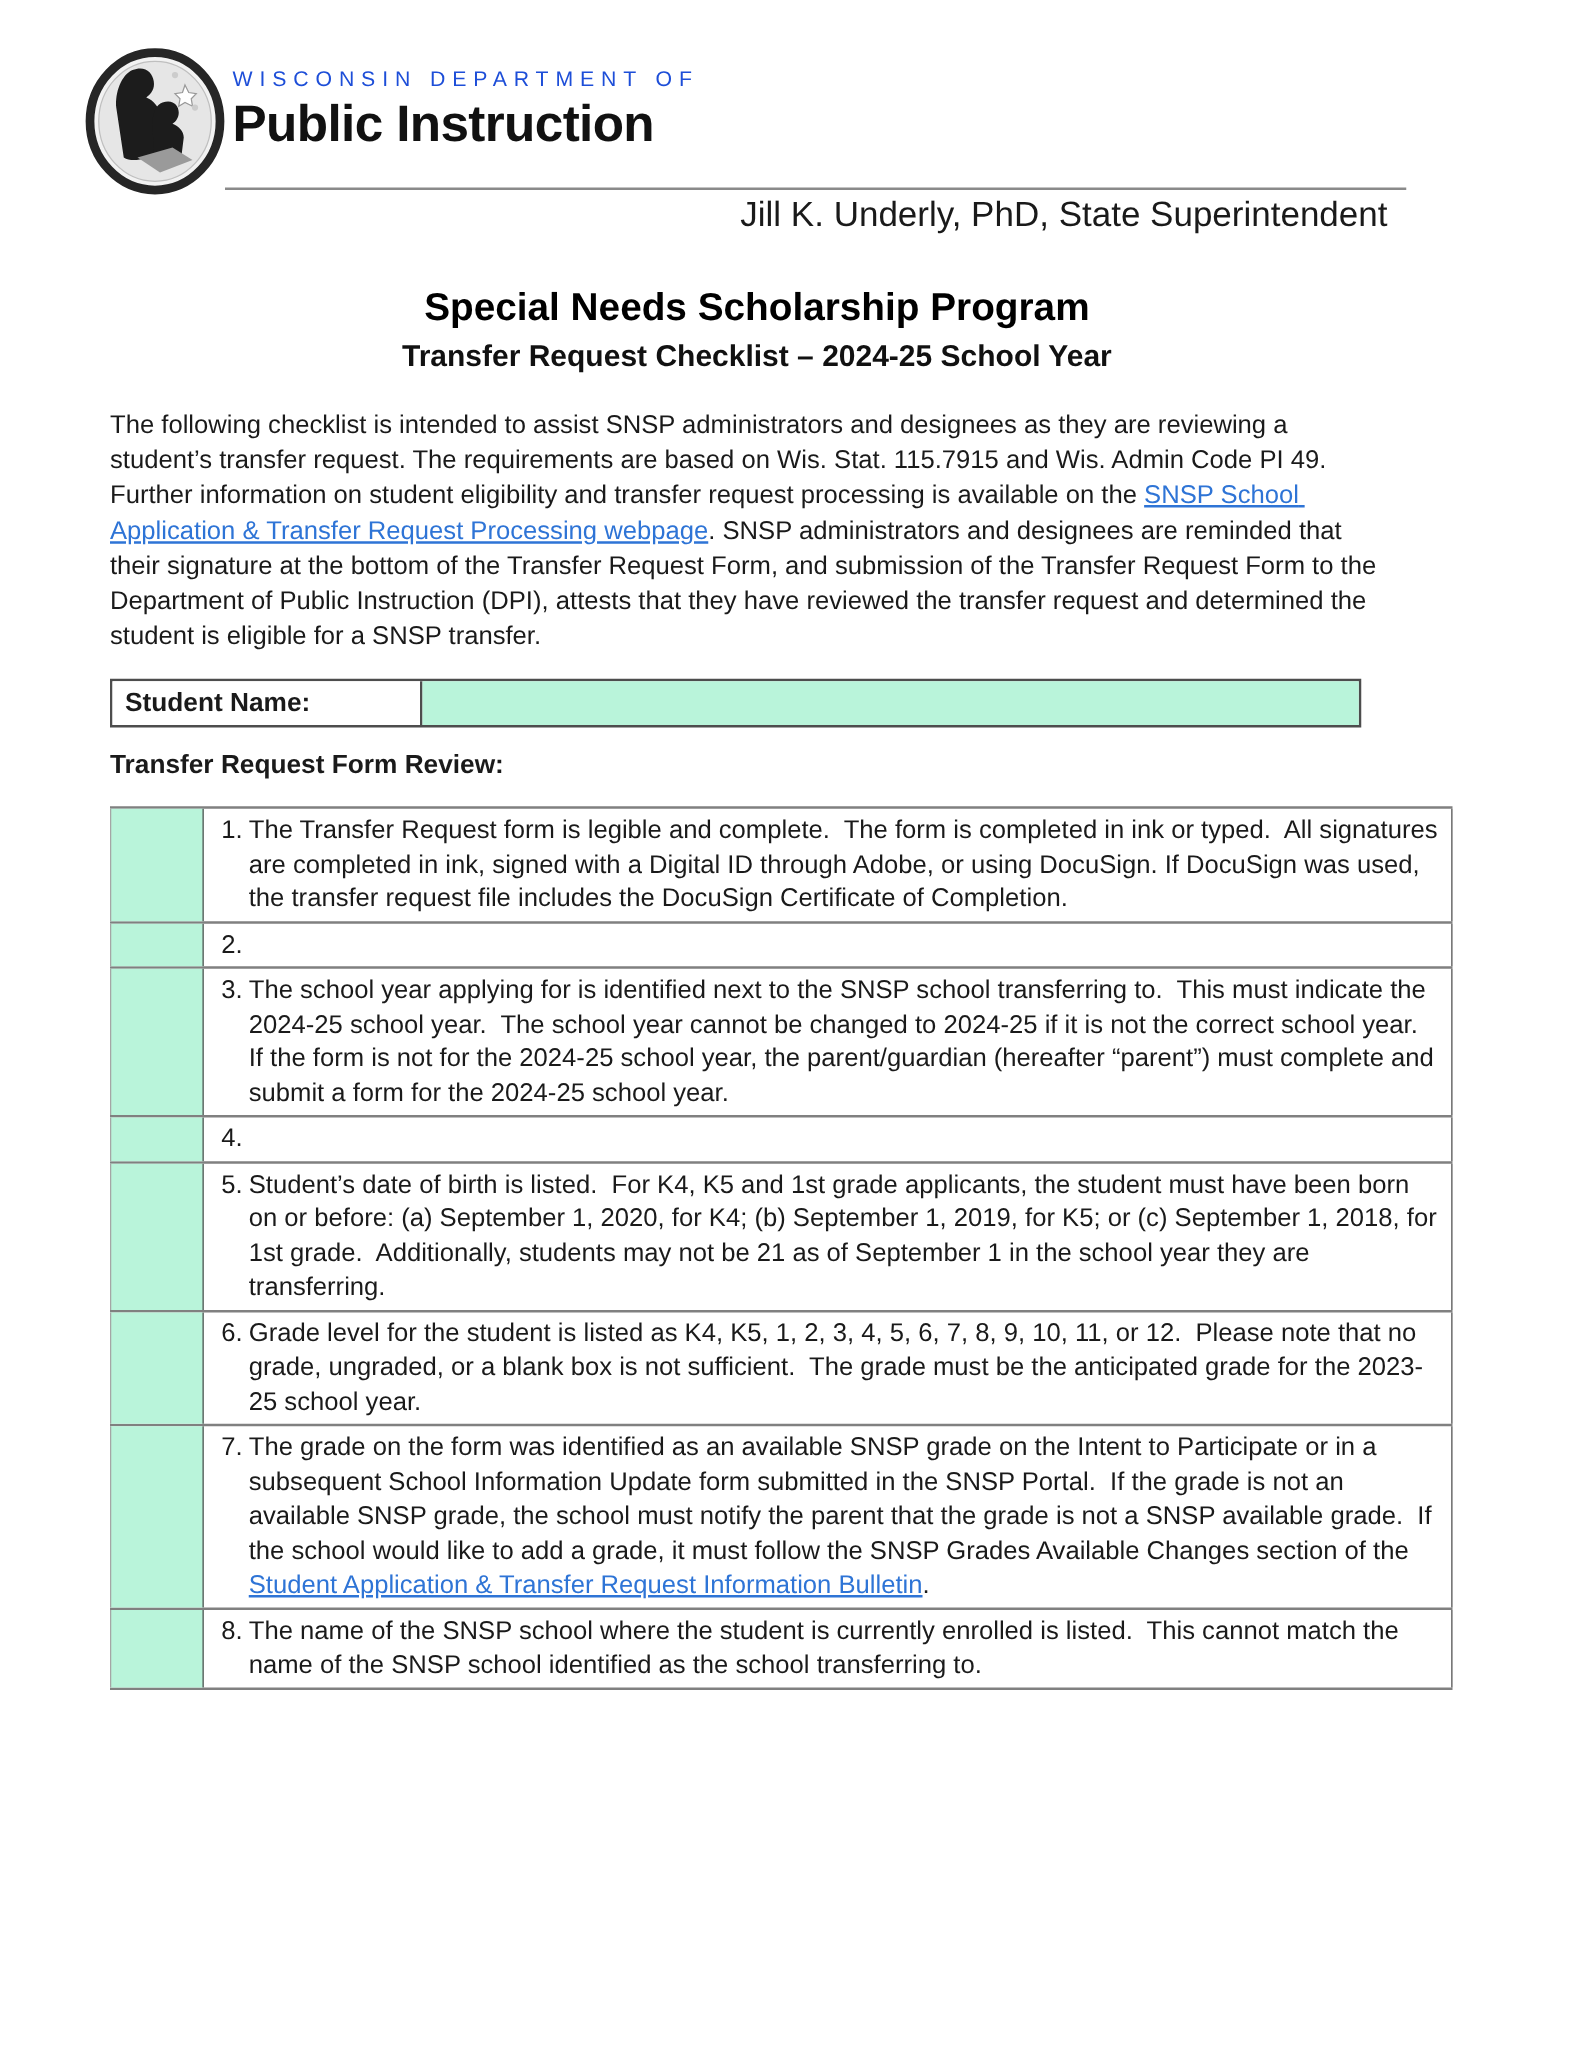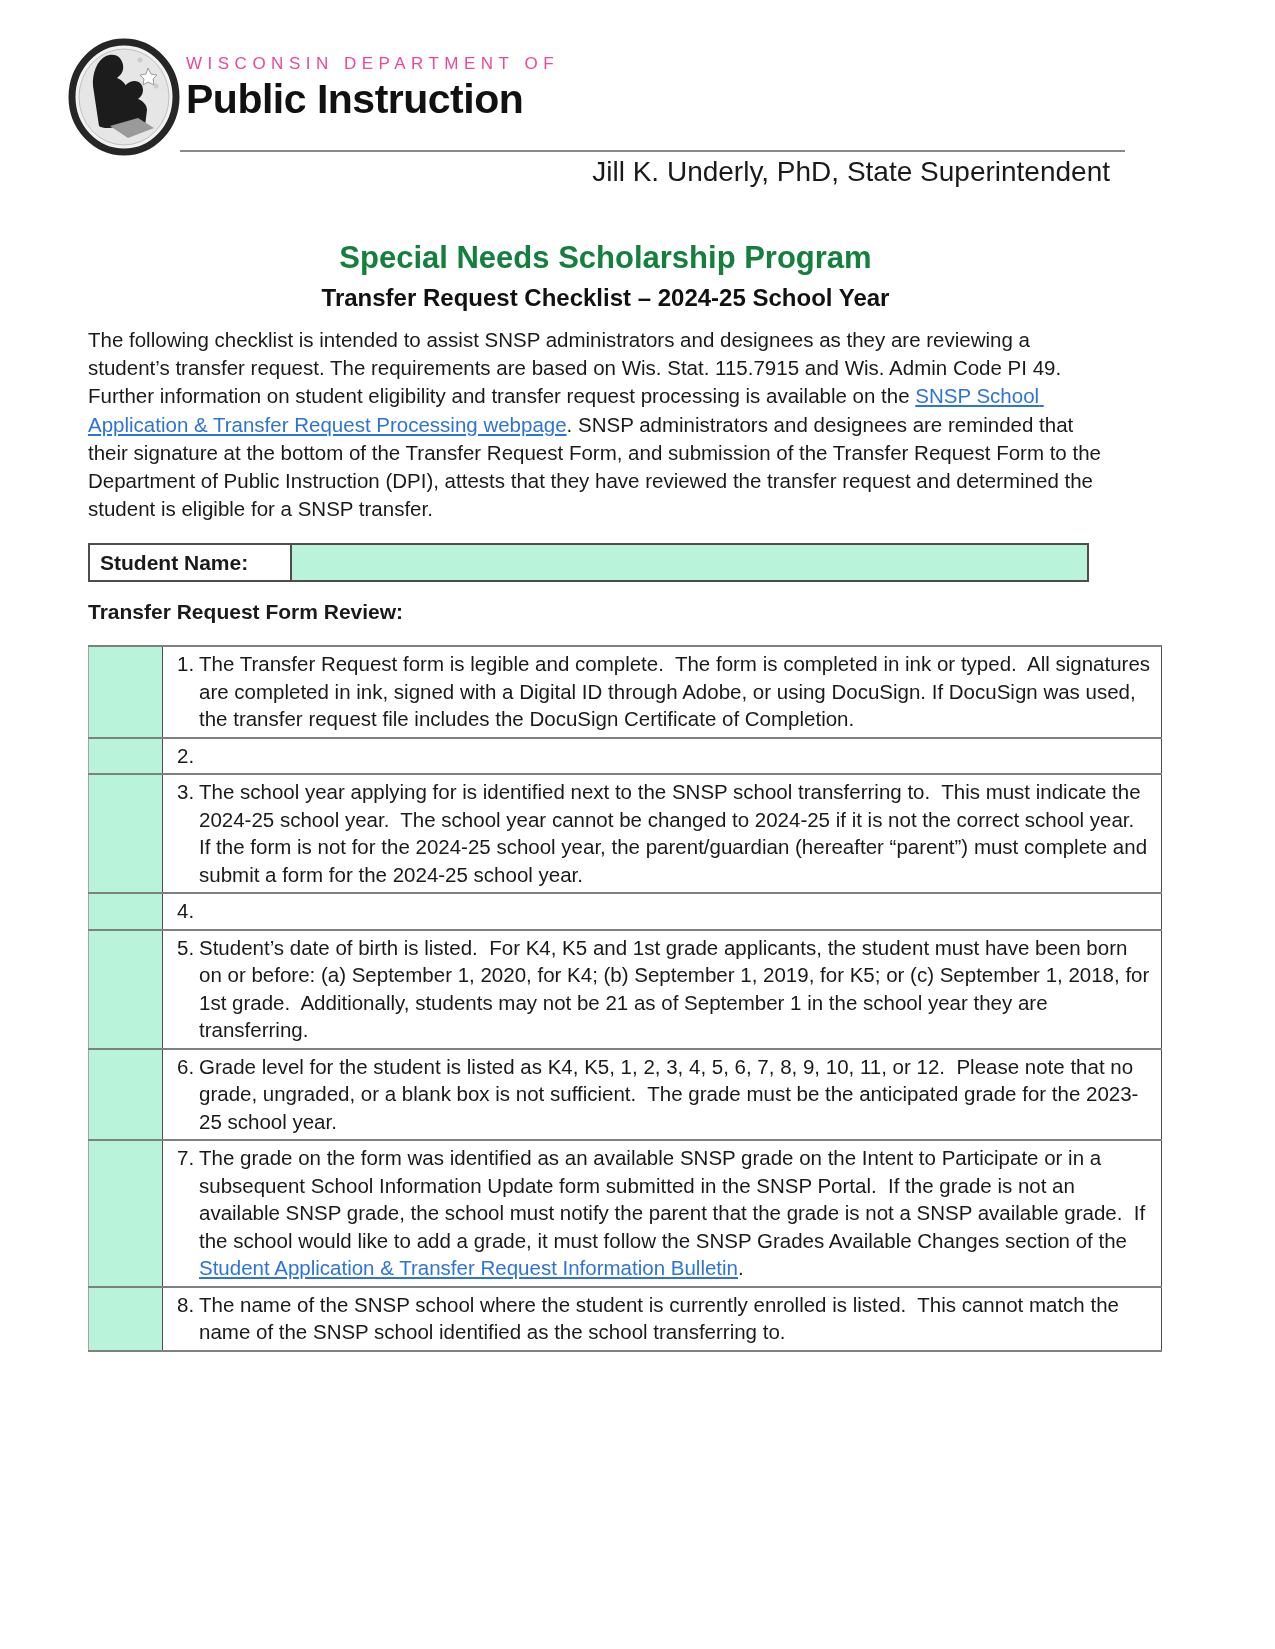--- a/index.html
+++ b/index.html
@@ -9,39 +9,39 @@
     position: relative;
     font-family: "Liberation Sans", sans-serif;
     color: #1a1a1a;
   }
   .page { position: absolute; inset: 0; }
 
   
   .hdr { position: absolute; top: 36px; left: 68px; right: 112px; }
   .hdr-logo { position: absolute; left: 0; top: 2px; }
   .hdr-text { position: absolute; left: 118px; top: 18px; white-space: nowrap; }
-  .org1 { font-size: 17px; letter-spacing: 5.5px; color: #ec4899; font-weight: 500; }
+  .org1 { font-size: 17px; letter-spacing: 5.5px; color: #1d4ed8; font-weight: 500; }
   .org2 { font-size: 41px; font-weight: 900; letter-spacing: -0.5px; color: #111; margin-top: 2px; }
   .hdr-rule { position: absolute; left: 112px; top: 114px; right: 38px; height: 2px; background: #8a8a8a; }
   .superintendent { position: absolute; top: 120px; right: 53px; font-size: 28px; color: #1a1a1a; }
 
   
   .titles { position: absolute; top: 228px; left: 88px; width: 1035px; text-align: center; }
-  .title-main { font-size: 31px; font-weight: bold; color: #15803d; margin-top: 12px; }
+  .title-main { font-size: 31px; font-weight: bold; color: #000000; }
   .title-sub { font-size: 24px; font-weight: bold; color: #111; margin-top: 8px; }
 
   
   .intro { position: absolute; top: 326px; left: 88px; width: 1016px;
            font-size: 20.5px; line-height: 28.2px; white-space: pre-wrap; }
   a.doc-link { color: #2e74d6; text-decoration: underline; cursor: pointer; }
 
   
   .student-tbl { position: absolute; top: 543px; left: 88px; width: 1001px; height: 39px;
                  display: flex; border: 2px solid #4d4d4d; }
-  .student-label { width: 202px; background: #fff; border-right: 2px solid #4d4d4d;
+  .student-label { width: 248px; background: #fff; border-right: 2px solid #4d4d4d;
                    font-size: 21px; font-weight: bold; display: flex; align-items: center;
                    padding-left: 10px; }
   .student-value { flex: 1; background: var(--green, #b9f4da); font-size: 21px;
                    display: flex; align-items: center; padding-left: 8px; }
 
   
   .review-hd { position: absolute; top: 600px; left: 88px;
                font-size: 21px; font-weight: bold; }
 
   

